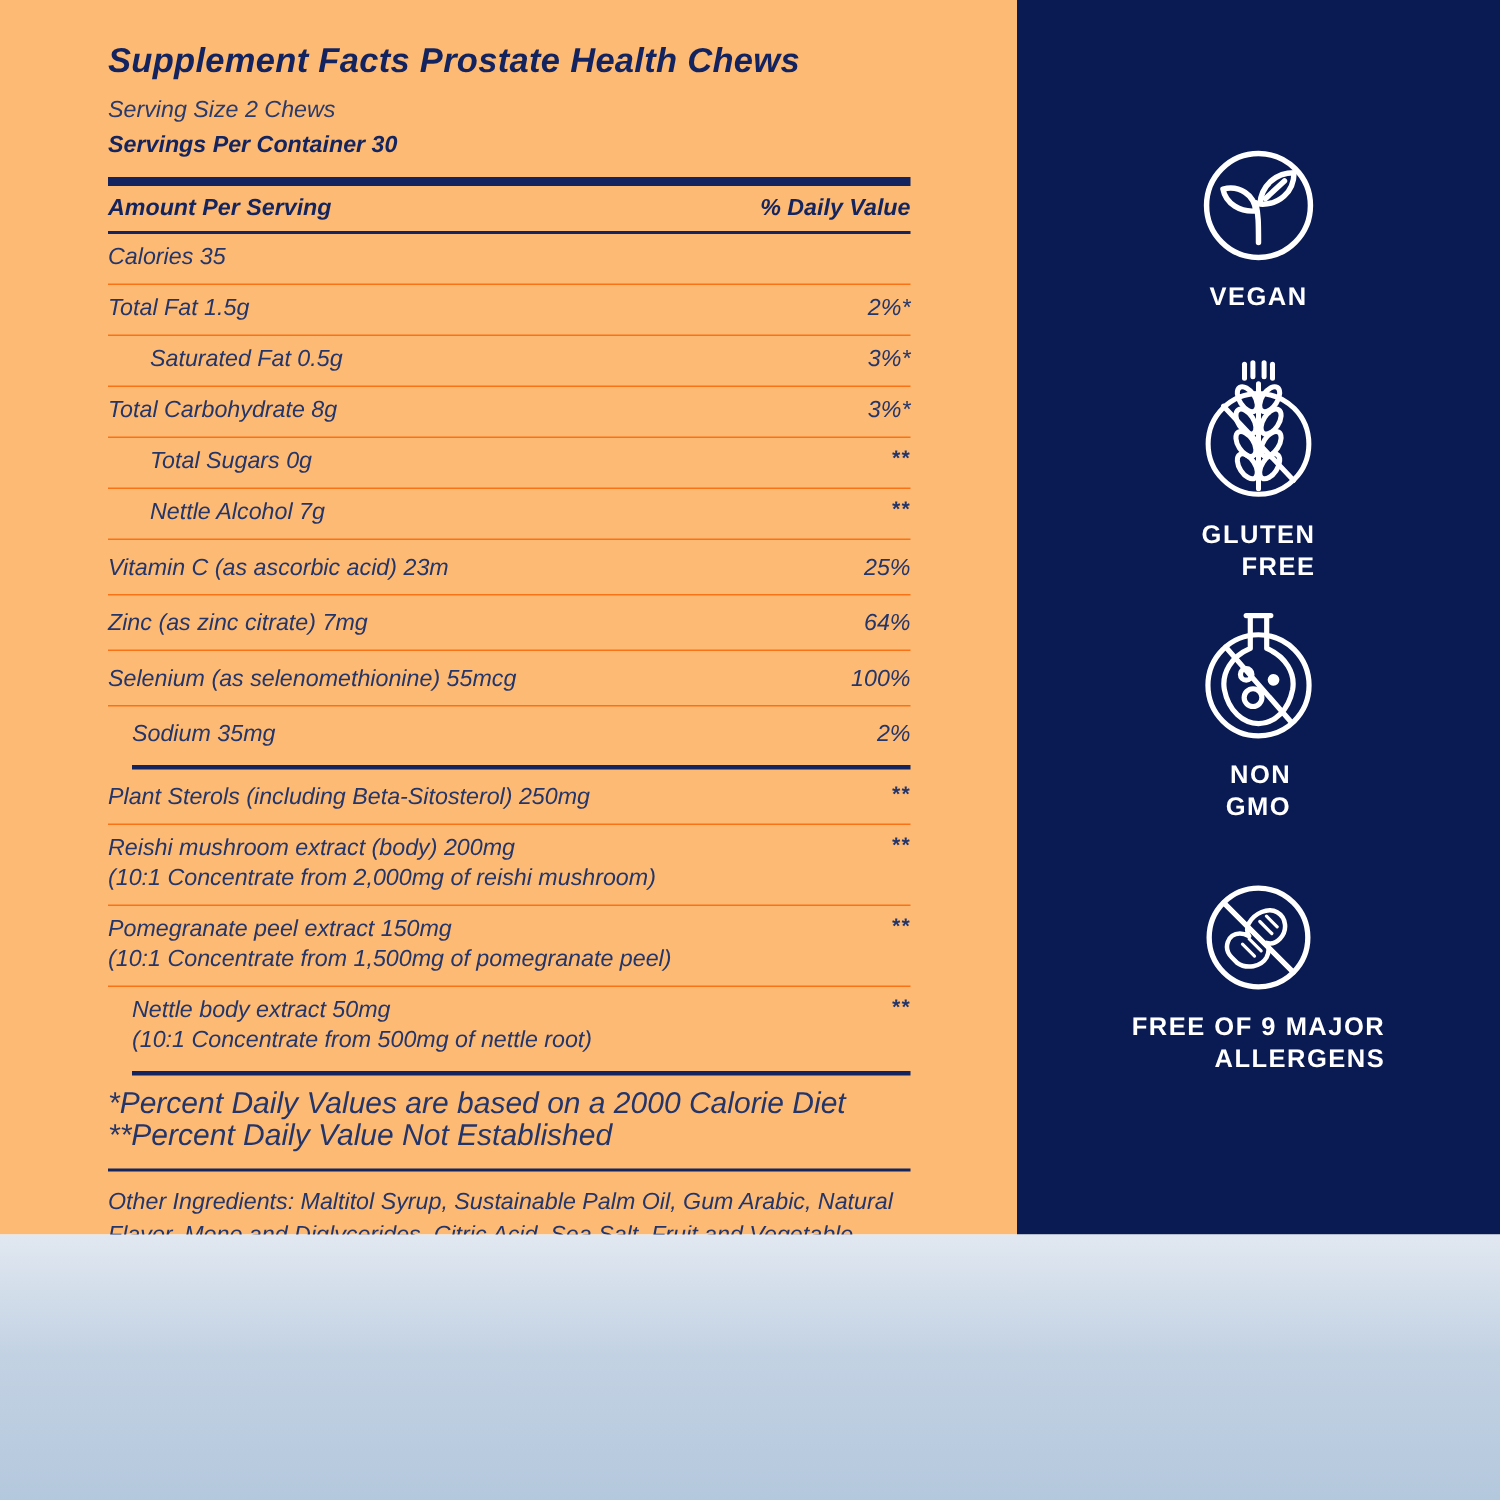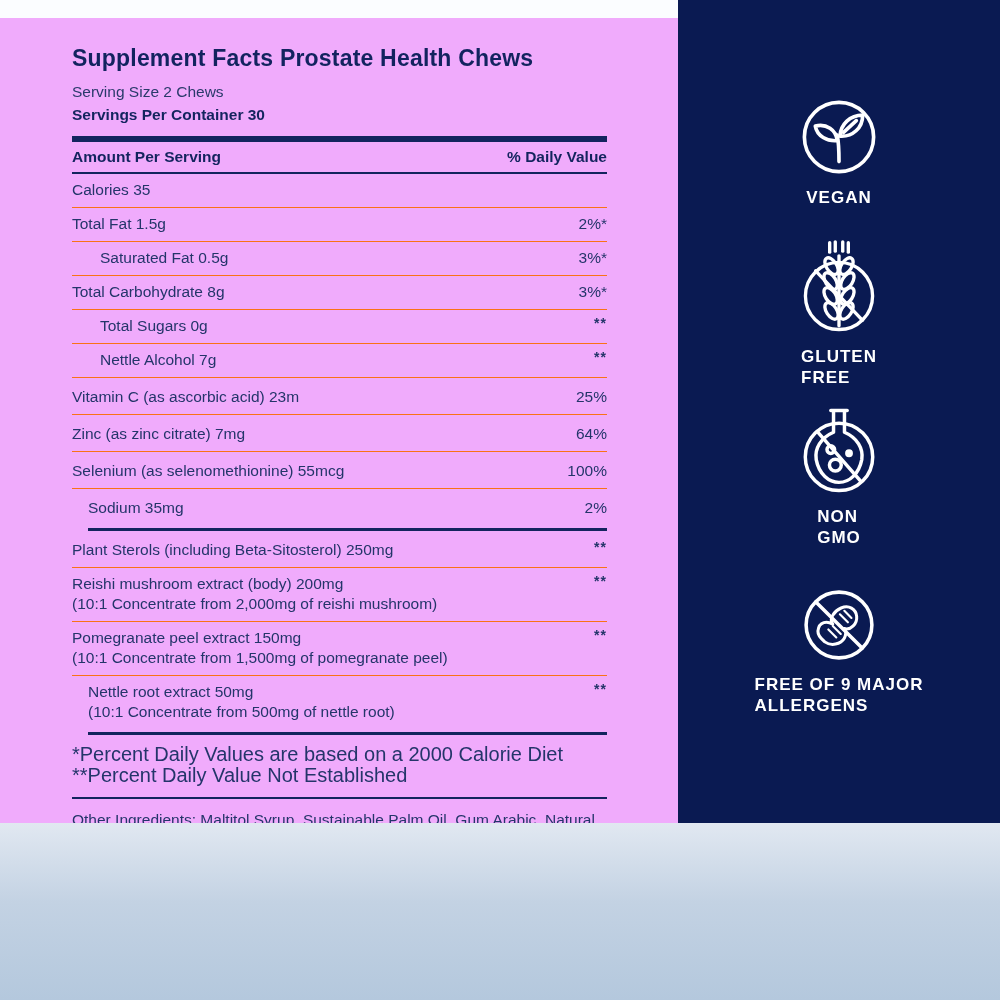--- a/index.html
+++ b/index.html
@@ -2,21 +2,21 @@
 <html><head>
 <meta charset="utf-8">
 <style>
   * { margin:0; padding:0; box-sizing:border-box; }
   html,body { width:1000px; height:1000px; }
   body { font-family:"Liberation Sans", sans-serif; position:relative; overflow:hidden; background:#fbfdff; }
 
   .canvas { position:absolute; inset:0; width:1000px; height:1000px; }
 
   
-  .label-area { position:absolute; left:0; top:18px; width:678px; height:823px; background:#f0abfc; }
+  .label-area { position:absolute; left:0; top:0; width:678px; height:823px; background:#fdba74;font-style:italic; }
   .side-panel { position:absolute; left:678px; top:0; width:322px; height:823px; background:#0a1a52; }
   .footer-strip { position:absolute; left:0; top:823px; width:1000px; height:177px;
                   background:linear-gradient(180deg,#e1e8f1 0%, #c3d2e3 45%, #b4c8dd 100%); }
 
   
   .label-inner { position:absolute; left:72px; top:26px; width:535px; color:#24356a; }
   .sf-title { font-size:23px; font-weight:bold; color:#12235f; letter-spacing:0.2px; line-height:28px; }
   .serving-size { margin-top:10px; font-size:15.5px; line-height:20px; color:#2a3a6b; }
   .servings-per { margin-top:3px; font-size:15.5px; font-weight:bold; line-height:20px; color:#13245e; }
   .thick-bar { margin-top:11px; height:6px; background:#13245e; }
@@ -33,21 +33,21 @@
   .dv { white-space:nowrap; margin-left:12px; }
   .dv.sup { position:relative; top:-3px; letter-spacing:1px; font-weight:bold; font-size:14px; }
   .footnotes { padding:9px 0 11px; border-bottom:2px solid #13245e; font-size:20px; line-height:21px; }
   .other-ing { padding-top:10px; font-size:15.5px; line-height:21.5px; }
 
   
   .badge { position:absolute; left:0; width:322px; display:flex; flex-direction:column;
            align-items:center; color:#ffffff; }
   .badge-icon { display:block; }
   .badge-label { margin-top:9px; font-size:17px; font-weight:bold; letter-spacing:1px;
-                 line-height:21px; text-align:left; }
+                 line-height:21px; text-align:right; }
   .badge-v { top:96px; }  .badge-g { top:240px; }  .badge-n { top:404px; }  .badge-a { top:585px; }
 
   
   .footer-strip { color:#12265e; }
 </style>
 </head>
 <body>
 
 <div class="canvas">
 
@@ -116,21 +116,21 @@
       </div>
       <div class="nrow">
         <span class="nm">
           <span class="nm-main">Pomegranate peel extract 150mg</span>
           <span class="nm-sub">(10:1 Concentrate from 1,500mg of pomegranate peel)</span>
         </span>
         <span class="dv sup">**</span>
       </div>
       <div class="nrow b-thick">
         <span class="nm">
-          <span class="nm-main">Nettle root extract 50mg</span>
+          <span class="nm-main">Nettle body extract 50mg</span>
           <span class="nm-sub">(10:1 Concentrate from 500mg of nettle root)</span>
         </span>
         <span class="dv sup">**</span>
       </div>
 
       <div class="footnotes">
         <div>*Percent Daily Values are based on a 2000 Calorie Diet</div>
         <div>**Percent Daily Value Not Established</div>
       </div>
 

